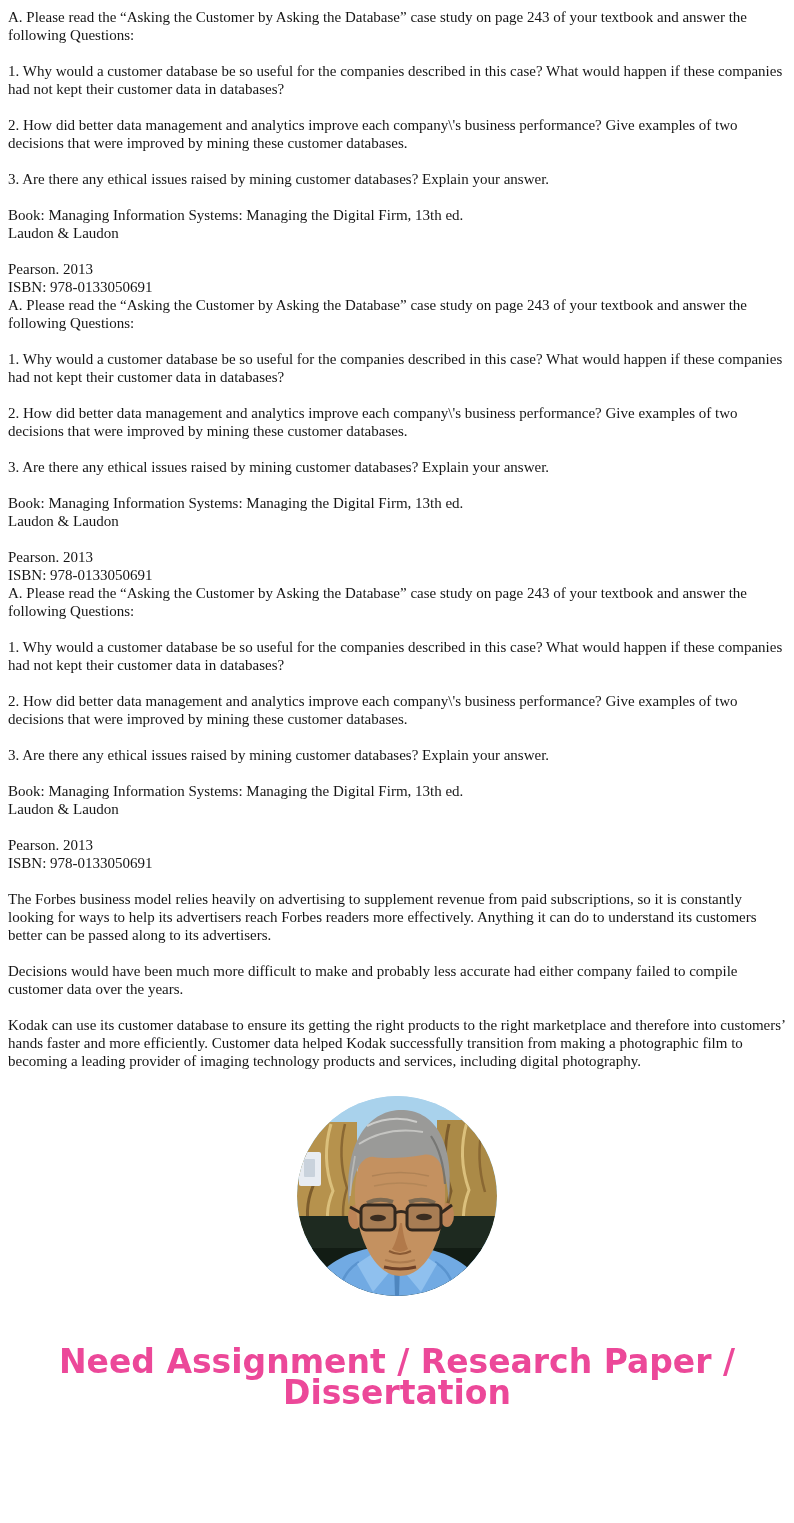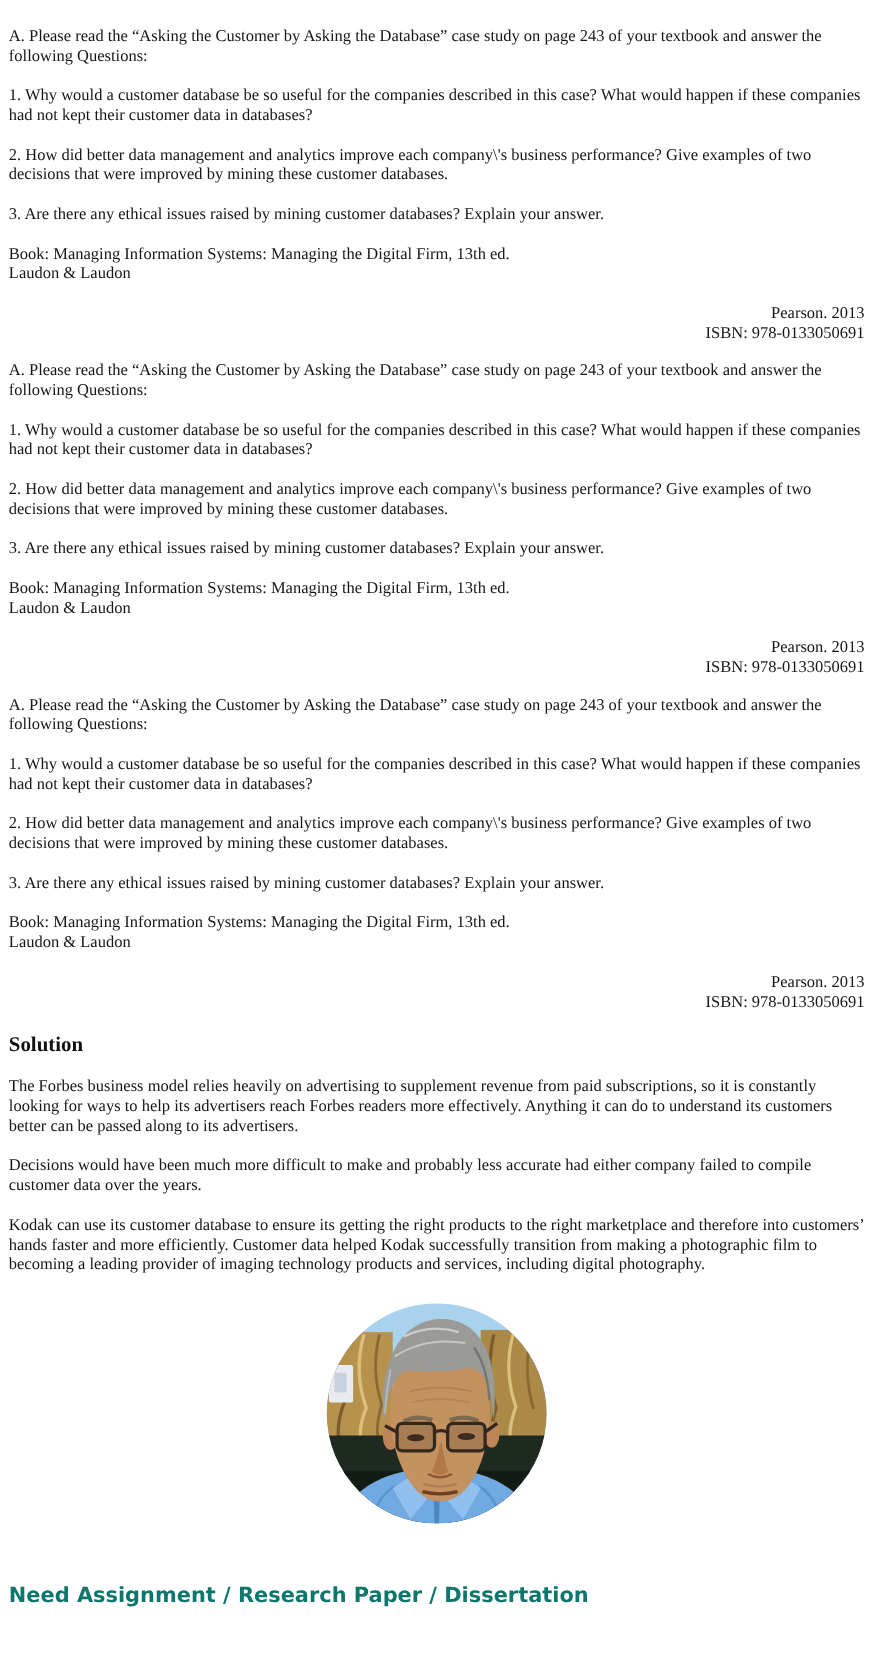--- a/index.html
+++ b/index.html
@@ -6,47 +6,47 @@
   body {
     margin: 8px 8px 10px 8px;
     background: #ffffff;
     color: #161616;
     font-family: "Liberation Serif", serif;
     font-size: 15px;
     line-height: 18px;
     width: 778px;
   }
   p { margin: 18px 0; }
-  .qblock p:first-child { margin-top: 16px; }
-  .qblock p:last-child { margin-bottom: 0; text-align: right; }
+  .qblock p:first-child { margin-top: 0; }
+  .qblock p:last-child { margin-bottom: 0; }
   .solution-heading {
     font-family: "Liberation Serif", serif;
     font-weight: bold;
     font-size: 19px;
     line-height: 23px;
     margin: 18px 0;
     color: #111111;
   }
   .photo-wrap {
     width: 200px;
     height: 200px;
     margin: 26px auto 0 auto;
     border-radius: 50%;
     overflow: hidden;
     background: #a9d2ec;
   }
   .photo-wrap svg { display: block; width: 200px; height: 200px; }
   .footer {
     margin: 50px 0 16px 0;
-    text-align: left;
+    text-align: center;
     font-family: "DejaVu Sans", sans-serif;
     font-weight: bold;
-    font-size: 19px;
+    font-size: 33px;
     line-height: 31px;
-    color: #0f766e;
+    color: #ec4899;
   }
 </style>
 </head>
 <body>
 
 <div id="question-blocks">
   <div class="qblock">
     <p>A. Please read the “Asking the Customer by Asking the Database” case study on page 243 of your textbook and answer the following Questions:</p>
     <p>1. Why would a customer database be so useful for the companies described in this case? What would happen if these companies had not kept their customer data in databases?</p>
     <p>2. How did better data management and analytics improve each company\'s business performance? Give examples of two decisions that were improved by mining these customer databases.</p>
@@ -68,21 +68,20 @@
     <p>A. Please read the “Asking the Customer by Asking the Database” case study on page 243 of your textbook and answer the following Questions:</p>
     <p>1. Why would a customer database be so useful for the companies described in this case? What would happen if these companies had not kept their customer data in databases?</p>
     <p>2. How did better data management and analytics improve each company\'s business performance? Give examples of two decisions that were improved by mining these customer databases.</p>
     <p>3. Are there any ethical issues raised by mining customer databases? Explain your answer.</p>
     <p><span>Book: Managing Information Systems: Managing the Digital Firm, 13th ed.</span><br><span>Laudon &amp; Laudon</span></p>
     <p><span>Pearson. 2013</span><br><span>ISBN: 978-0133050691</span></p>
   </div>
 </div>
 
 <div class="solution">
-  <h3 class="solution-heading">Solution</h3>
   <p>The Forbes business model relies heavily on advertising to supplement revenue from paid subscriptions, so it is constantly looking for ways to help its advertisers reach Forbes readers more effectively. Anything it can do to understand its customers better can be passed along to its advertisers.</p>
   <p>Decisions would have been much more difficult to make and probably less accurate had either company failed to compile customer data over the years.</p>
   <p>Kodak can use its customer database to ensure its getting the right products to the right marketplace and therefore into customers’ hands faster and more efficiently. Customer data helped Kodak successfully transition from making a photographic film to becoming a leading provider of imaging technology products and services, including digital photography.</p>
 </div>
 
 <div class="photo-wrap">
   <svg viewBox="0 0 200 200" aria-hidden="true">
     <defs>
       <clipPath id="circleClip">
           <circle cx="100" cy="100" r="100"></circle>

